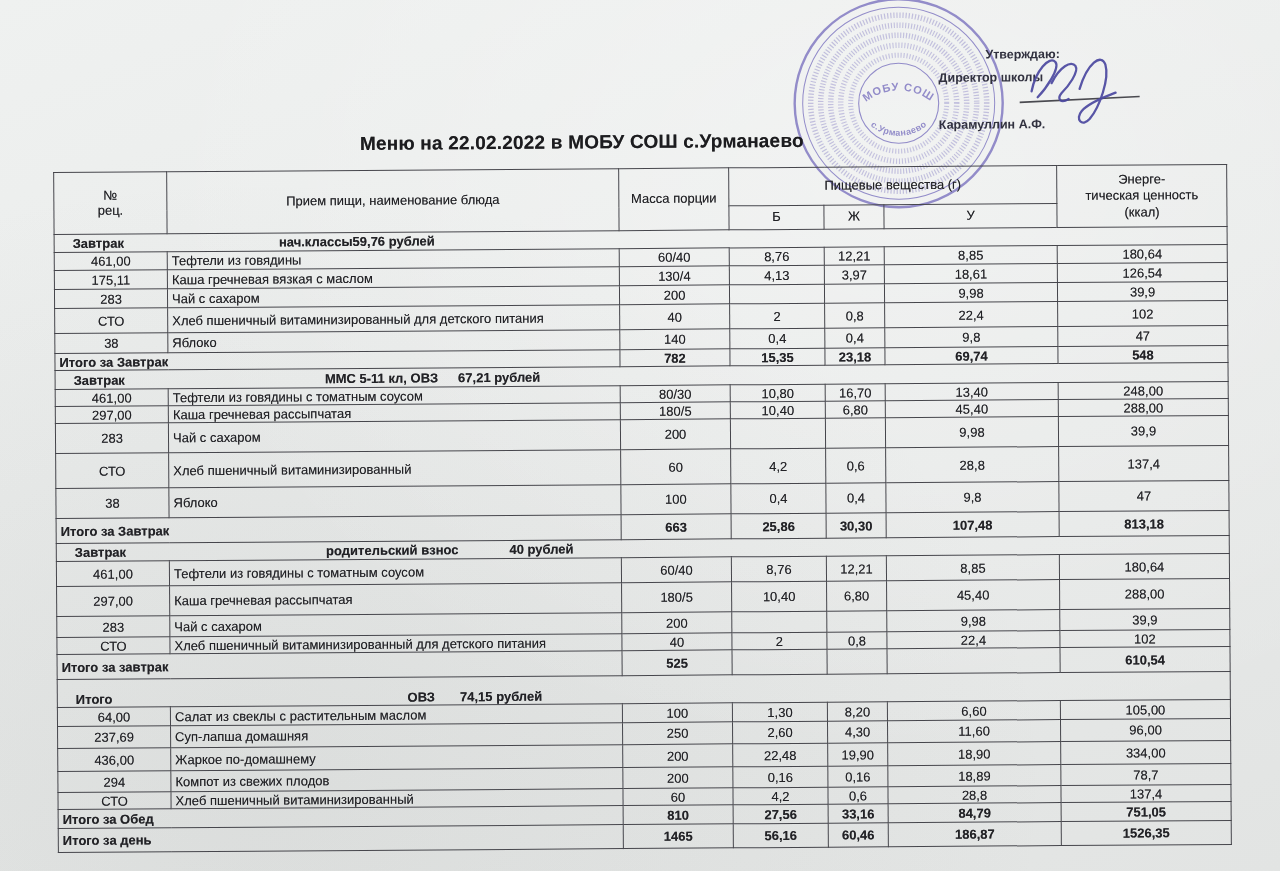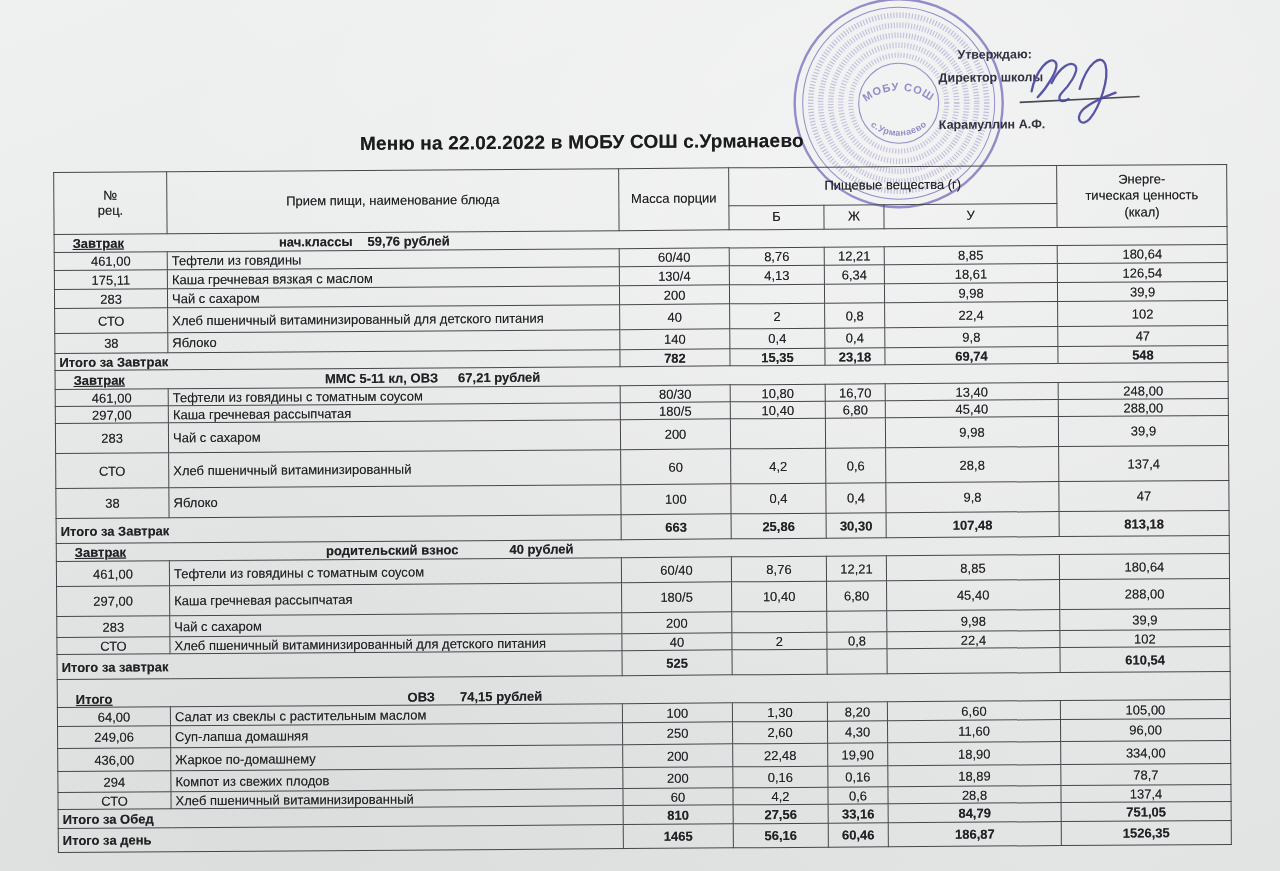--- a/index.html
+++ b/index.html
@@ -16,21 +16,21 @@
       radial-gradient(ellipse at 20% 90%, rgba(120,125,122,.10), rgba(0,0,0,0) 55%);
   }
   .content{position:absolute;inset:0;transform:rotate(-0.4deg);transform-origin:50% 50%;}
 
   .doc-title{
     position:absolute;left:362px;top:131px;
     font-size:19px;font-weight:600;letter-spacing:.2px;color:#1c1c1f;
     text-shadow:0 0 .5px rgba(30,30,30,.6);
   }
   .approve{position:absolute;font-size:12.5px;font-weight:600;color:#31313f;}
-  .approve.l1{left:960px;top:50px;}
+  .approve.l1{left:988px;top:50px;}
   .approve.l2{left:941px;top:73px;}
   .approve.l3{left:941px;top:120px;}
   .sig-wrap{position:absolute;left:1012px;top:38px;width:180px;height:90px;}
 
   .stamp{position:absolute;left:782px;top:-14px;width:238px;height:238px;opacity:.82;mix-blend-mode:multiply;}
 
   table.menu{
     position:absolute;left:55px;top:168px;width:1173px;
     border-collapse:collapse;table-layout:fixed;
     font-size:13px;color:#222226;
@@ -38,21 +38,21 @@
   table.menu td{
     border:1px solid #46464c;
     padding:0 4px;vertical-align:middle;overflow:hidden;white-space:nowrap;
     text-shadow:0 0 .4px rgba(35,35,40,.55);
   }
   table.menu{border:1.6px solid #3b3b41;}
   .c-center{text-align:center;}
   .c-dish{text-align:left;padding-left:9px;}
   .hdr{text-align:center;line-height:1.12;}
   .sec-title td{font-weight:700;}
-  .sec-title .meal{padding-left:14px;text-decoration:underline;}
+  .sec-title .meal{padding-left:14px;}
   .sec-title .grp,.sec-title .prc{display:inline-block;}
   tr.total-row td{font-weight:700;}
   .total-label{padding-left:5px;font-weight:700;}
   .energy-hd{line-height:1.25;}
 </style>
 </head>
 <body>
 
 <div class="paper-noise"></div>
 
@@ -120,37 +120,37 @@
         </td>
       </tr>
       <tr style="height:24px">
         <td class="hdr">Б</td>
         <td class="hdr">Ж</td>
         <td class="hdr">У</td>
       </tr>
     </thead>
     <tbody id="table-body">
         <tr class="sec-title" style="height: 18px;">
-          <td colspan="7"><span class="meal">Завтрак</span><span class="grp" style="margin-left: 155px;">нач.классы</span><span class="prc" style="margin-left: 15px;">59,76 рублей</span></td>
+          <td colspan="7"><span class="meal">Завтрак</span><span class="grp" style="margin-left: 155px;">нач.классы</span><span class="prc" style="">59,76 рублей</span></td>
         </tr>
         <tr style="height: 18px;">
           <td class="c-center">461,00</td>
           <td class="c-dish">Тефтели из говядины</td>
           <td class="c-center">60/40</td>
           <td class="c-center">8,76</td>
           <td class="c-center">12,21</td>
           <td class="c-center">8,85</td>
           <td class="c-center">180,64</td>
         </tr>
         <tr style="height: 19px;">
           <td class="c-center">175,11</td>
           <td class="c-dish">Каша гречневая вязкая с маслом</td>
           <td class="c-center">130/4</td>
           <td class="c-center">4,13</td>
-          <td class="c-center">6,34</td>
+          <td class="c-center">3,97</td>
           <td class="c-center">18,61</td>
           <td class="c-center">126,54</td>
         </tr>
         <tr style="height: 19px;">
           <td class="c-center">283</td>
           <td class="c-dish">Чай с сахаром</td>
           <td class="c-center">200</td>
           <td class="c-center"></td>
           <td class="c-center"></td>
           <td class="c-center">9,98</td>
@@ -291,21 +291,21 @@
         <tr style="height: 19px;">
           <td class="c-center">64,00</td>
           <td class="c-dish">Салат из свеклы с растительным маслом</td>
           <td class="c-center">100</td>
           <td class="c-center">1,30</td>
           <td class="c-center">8,20</td>
           <td class="c-center">6,60</td>
           <td class="c-center">105,00</td>
         </tr>
         <tr style="height: 22px;">
-          <td class="c-center">249,06</td>
+          <td class="c-center">237,69</td>
           <td class="c-dish">Суп-лапша домашняя</td>
           <td class="c-center">250</td>
           <td class="c-center">2,60</td>
           <td class="c-center">4,30</td>
           <td class="c-center">11,60</td>
           <td class="c-center">96,00</td>
         </tr>
         <tr style="height: 23px;">
           <td class="c-center">436,00</td>
           <td class="c-dish">Жаркое по-домашнему</td>

